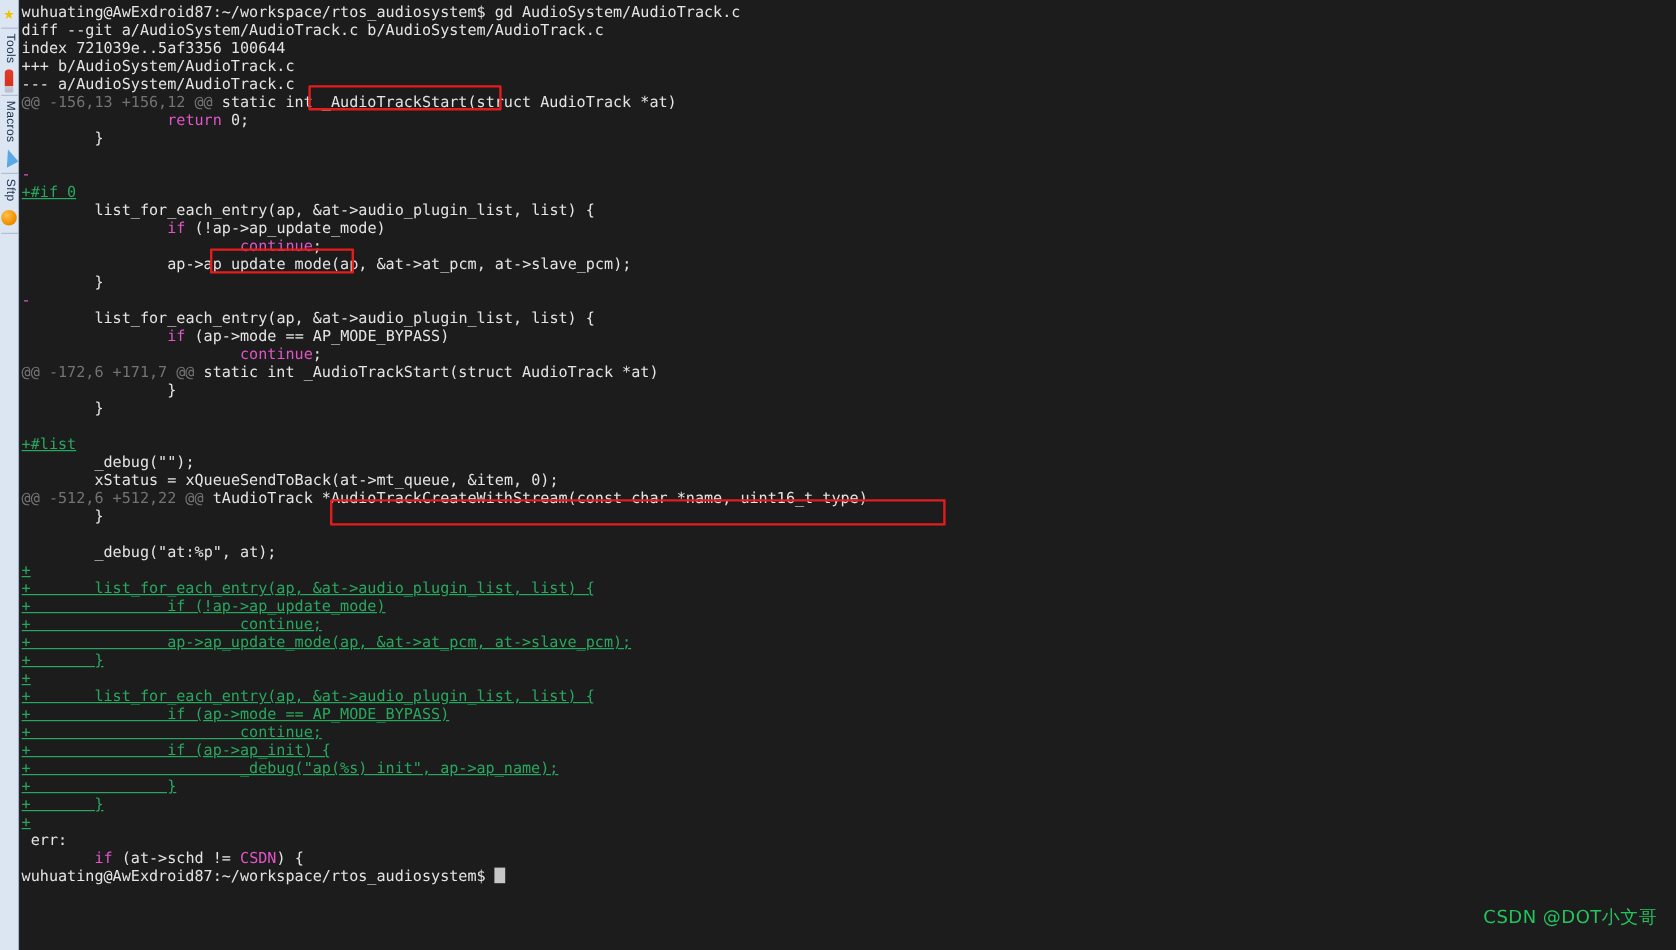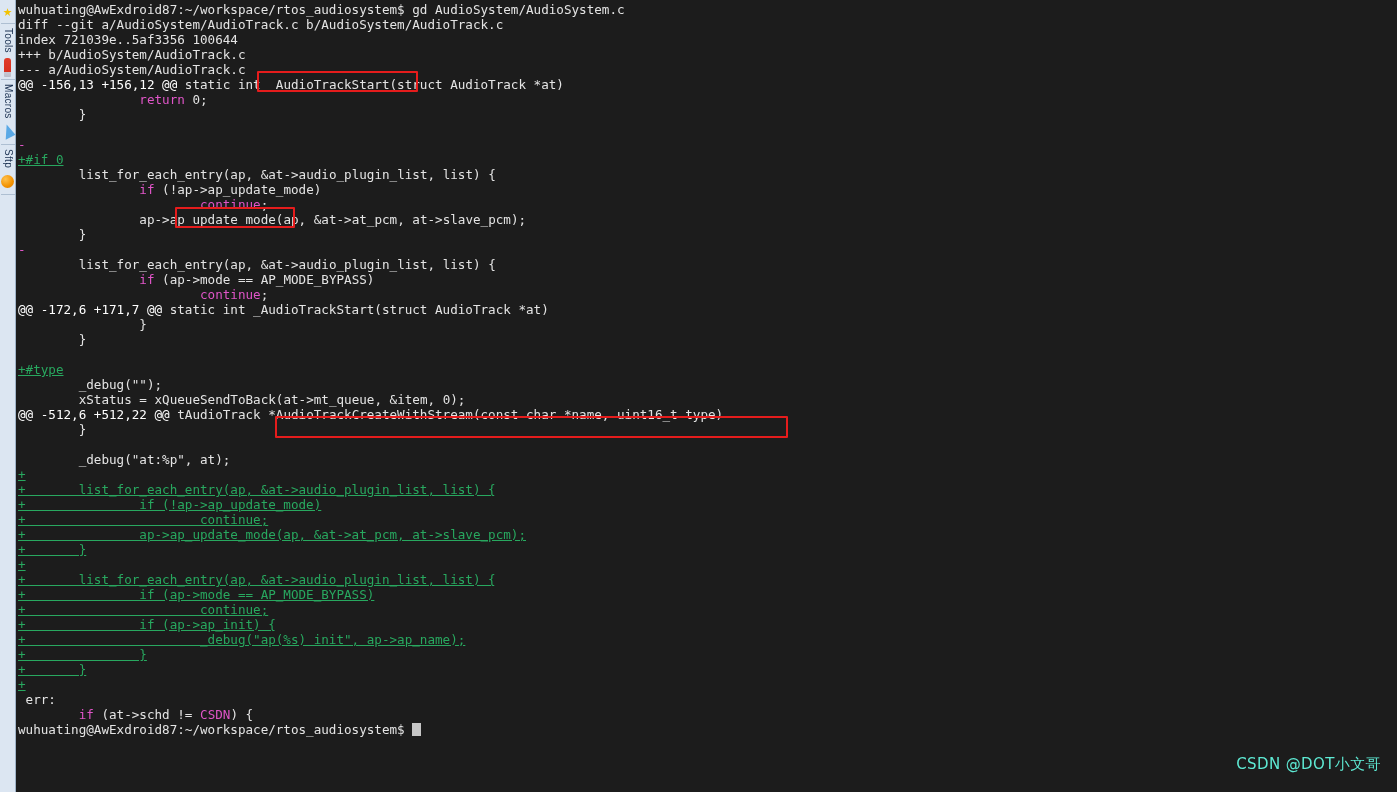--- a/index.html
+++ b/index.html
@@ -44,38 +44,38 @@
   
   #term {
     position:absolute; left:16px; top:0; right:0; bottom:0;
     background:#1c1c1c; padding:2px 0 0 2px;
   }
   .line {
     height:15px; line-height:15px; font-size:12.6px;
     white-space:pre; color:#d6d6d6; letter-spacing:0px;
   }
   .c-white   { color:#e4e4e4; }
-  .c-cyan    { color:#ffffff; }
+  .c-cyan    { color:#737373; }
   .c-green   { color:#28a85f;text-decoration:underline; }
   .c-magenta { color:#e055c8;margin-top:20px; }
 
   
   .redbox {
     position:absolute; border:2px solid #e51c1c; pointer-events:none; border-radius:1px;
   }
 
   
   .cursor { display:inline-block; width:9px; height:13px; background:#c6c6c6;
             vertical-align:-2px; }
 
   
   #watermark {
     position:absolute; right:16px; bottom:18px;
     font-family:"DejaVu Sans","Liberation Sans",sans-serif;
-    font-size:15px; color:#5eead4; letter-spacing:.4px; white-space:nowrap;
+    font-size:15px; color:#22c55e; letter-spacing:.4px; white-space:nowrap;
   }
 </style>
 </head>
 <body>
 
 <div id="app">
 
   <div id="sidebar">
     <div class="sb-icon">
         <span class="ico-star">★</span>
@@ -93,21 +93,21 @@
     <div class="sb-sep"></div>
     <div class="sb-label">Sftp</div>
     <div class="sb-icon">
         <span class="ico-globe"></span>
       </div>
     <div class="sb-sep"></div>
   </div>
 
   <div id="term">
     <div id="lines">
-        <div class="line"><span class="c-white">wuhuating@AwExdroid87:~/workspace/rtos_audiosystem$ gd AudioSystem/AudioSystem.c</span></div>
+        <div class="line"><span class="c-white">wuhuating@AwExdroid87:~/workspace/rtos_audiosystem$ gd AudioSystem/AudioTrack.c</span></div>
         <div class="line"><span class="c-white">diff --git a/AudioSystem/AudioTrack.c b/AudioSystem/AudioTrack.c</span></div>
         <div class="line"><span class="c-white">index 721039e..5af3356 100644</span></div>
         <div class="line"><span class="c-white">+++ b/AudioSystem/AudioTrack.c</span></div>
         <div class="line"><span class="c-white">--- a/AudioSystem/AudioTrack.c</span></div>
         <div class="line"><span class="c-cyan">@@ -156,13 +156,12 @@</span><span class="c-white"> static int _AudioTrackStart(struct AudioTrack *at)</span></div>
         <div class="line"><span class="c-white">                </span><span class="c-magenta">return</span><span class="c-white"> 0;</span></div>
         <div class="line"><span class="c-white">        }</span></div>
         <div class="line"><span class="c-white"></span></div>
         <div class="line"><span class="c-magenta">-</span></div>
         <div class="line"><span class="c-green">+#if 0</span></div>
@@ -117,21 +117,21 @@
         <div class="line"><span class="c-white">                </span><span class="c-white">ap</span><span class="c-white">-&gt;</span><span class="c-white">ap_update_mode</span><span class="c-white">(</span><span class="c-white">ap</span><span class="c-white">, &amp;</span><span class="c-white">at</span><span class="c-white">-&gt;</span><span class="c-white">at_pcm</span><span class="c-white">, </span><span class="c-white">at</span><span class="c-white">-&gt;</span><span class="c-white">slave_pcm</span><span class="c-white">);</span></div>
         <div class="line"><span class="c-white">        }</span></div>
         <div class="line"><span class="c-magenta">-</span></div>
         <div class="line"><span class="c-white">        </span><span class="c-white">list_for_each_entry</span><span class="c-white">(</span><span class="c-white">ap</span><span class="c-white">, &amp;</span><span class="c-white">at</span><span class="c-white">-&gt;</span><span class="c-white">audio_plugin_list</span><span class="c-white">, </span><span class="c-white">list</span><span class="c-white">) {</span></div>
         <div class="line"><span class="c-white">                </span><span class="c-magenta">if</span><span class="c-white"> (</span><span class="c-white">ap</span><span class="c-white">-&gt;</span><span class="c-white">mode</span><span class="c-white"> == </span><span class="c-white">AP_MODE_BYPASS</span><span class="c-white">)</span></div>
         <div class="line"><span class="c-white">                        </span><span class="c-magenta">continue</span><span class="c-white">;</span></div>
         <div class="line"><span class="c-cyan">@@ -172,6 +171,7 @@</span><span class="c-white"> static int _AudioTrackStart(struct AudioTrack *at)</span></div>
         <div class="line"><span class="c-white">                }</span></div>
         <div class="line"><span class="c-white">        }</span></div>
         <div class="line"><span class="c-white"></span></div>
-        <div class="line"><span class="c-green">+#type</span></div>
+        <div class="line"><span class="c-green">+#list</span></div>
         <div class="line"><span class="c-white">        </span><span class="c-white">_debug</span><span class="c-white">("");</span></div>
         <div class="line"><span class="c-white">        </span><span class="c-white">xStatus</span><span class="c-white"> = </span><span class="c-white">xQueueSendToBack</span><span class="c-white">(</span><span class="c-white">at</span><span class="c-white">-&gt;</span><span class="c-white">mt_queue</span><span class="c-white">, &amp;</span><span class="c-white">item</span><span class="c-white">, 0);</span></div>
         <div class="line"><span class="c-cyan">@@ -512,6 +512,22 @@</span><span class="c-white"> tAudioTrack *AudioTrackCreateWithStream(const char *name, uint16_t type)</span></div>
         <div class="line"><span class="c-white">        }</span></div>
         <div class="line"><span class="c-white"></span></div>
         <div class="line"><span class="c-white">        </span><span class="c-white">_debug</span><span class="c-white">("</span><span class="c-white">at</span><span class="c-white">:%</span><span class="c-white">p</span><span class="c-white">", </span><span class="c-white">at</span><span class="c-white">);</span></div>
         <div class="line"><span class="c-green">+</span></div>
         <div class="line"><span class="c-green">+       list_for_each_entry(ap, &amp;at-&gt;audio_plugin_list, list) {</span></div>
         <div class="line"><span class="c-green">+               if (!ap-&gt;ap_update_mode)</span></div>
         <div class="line"><span class="c-green">+                       continue;</span></div>

